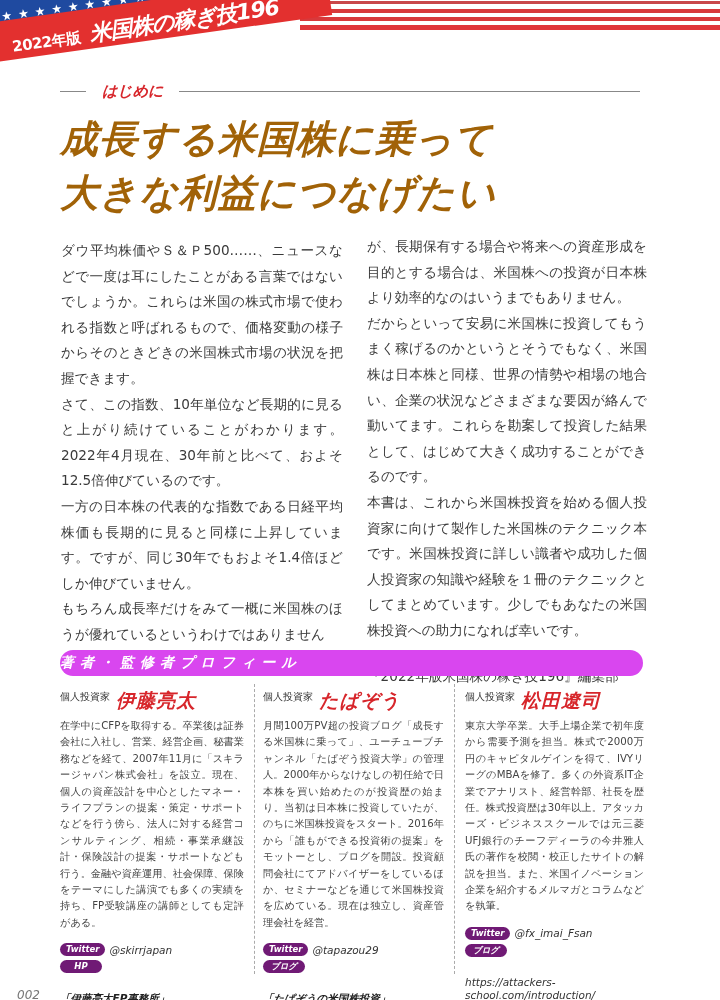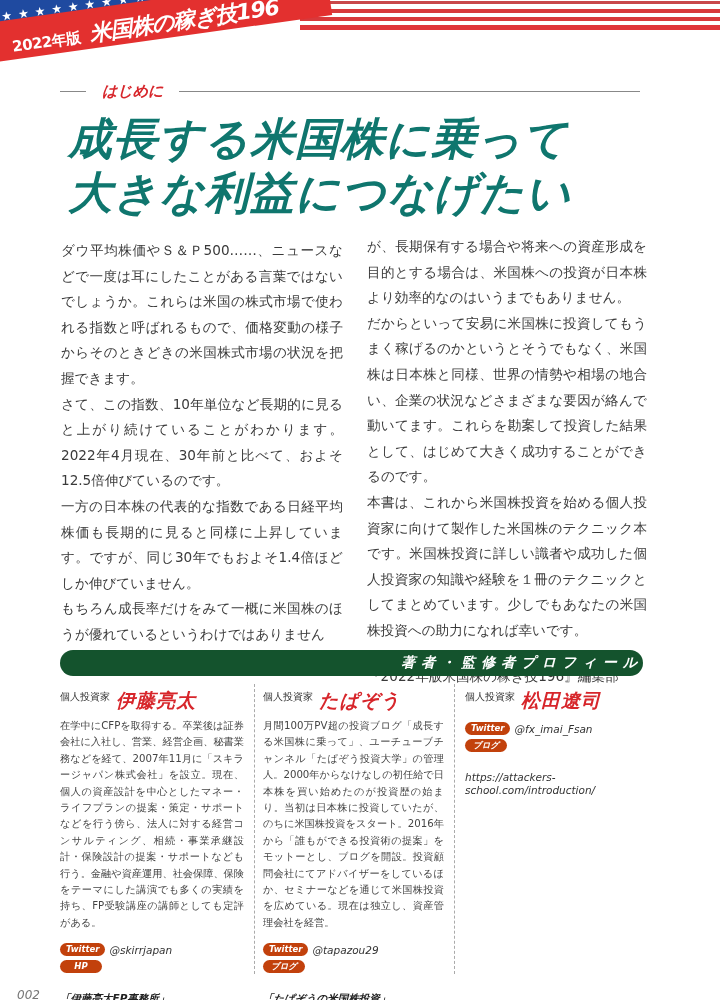--- a/index.html
+++ b/index.html
@@ -21,46 +21,46 @@
   .banner-text { position: absolute; left: 10px; top: 30px; transform: rotate(-8deg); transform-origin: left top; color: #fff; white-space: nowrap; font-family: "DejaVu Sans", sans-serif; font-weight: bold; }
   .banner-year { font-size: 15px; letter-spacing: -0.5px; }
   .banner-title { font-size: 22px; font-style: italic; letter-spacing: -1px; margin-left: 4px; }
 
   
   .intro-label-row { position: absolute; left: 60px; top: 84px; width: 580px; height: 14px; display: flex; align-items: center; gap: 8px; }
   .rule { height: 1px; background: #888; }
   .rule.short { width: 26px; }
   .rule.long { flex: 1; }
   .intro-label { color: #d7262b; font-weight: bold; font-style: italic; font-size: 15px; margin: 0 8px; }
-  .main-title { position: absolute; left: 60px; top: 112px; width: 620px; font-family: "DejaVu Sans", sans-serif; font-weight: bold; font-style: italic; font-size: 44px; line-height: 54px; color: #0f766e; letter-spacing: 1px; margin-left: 8px; }
+  .main-title { position: absolute; left: 60px; top: 112px; width: 620px; font-family: "DejaVu Sans", sans-serif; font-weight: bold; font-style: italic; font-size: 38px; line-height: 54px; color: #a16207; letter-spacing: 1px; }
 
   
   .col { position: absolute; top: 238px; font-size: 13.6px; line-height: 25.6px; color: #3a3a3a; text-align: justify; }
   .col.left { left: 61px; width: 282px; }
   .col.right { left: 367px; width: 280px; top: 234px; }
   .section-heading { color: #d7262b; font-weight: bold; font-style: italic; font-size: 16.5px; line-height: 22px; margin-bottom: 12px; }
   .para { display: block; }
   .signature { margin-top: 20px; }
 
   
-  .profile-band { position: absolute; left: 60px; top: 650px; width: 583px; height: 26px; background: #14532d; border-radius: 13px; display: flex; align-items: center; justify-content: flex-end; }
+  .profile-band { position: absolute; left: 60px; top: 650px; width: 583px; height: 26px; background: #d946ef; border-radius: 13px; display: flex; align-items: center; justify-content: flex-start; }
   .profile-band-label { color: #fff; font-weight: bold; font-style: italic; font-size: 14px; letter-spacing: 6px; }
 
   .profiles { position: absolute; left: 60px; top: 684px; width: 600px; height: 290px; display: flex; }
   .profile { position: relative; padding-right: 10px; }
   .profile.p1 { width: 194px; }
   .profile.p2 { width: 200px; padding-left: 8px; border-left: 1px dashed #aaa; }
   .profile.p3 { width: 200px; padding-left: 10px; border-left: 1px dashed #aaa; }
   .name-row { display: flex; align-items: center; height: 26px; }
   .role { font-size: 10px; color: #333; margin-right: 6px; }
   .pname { color: #d7262b; font-weight: bold; font-style: italic; font-size: 19px; letter-spacing: 1px; margin-top: 8px; }
   .bio { font-size: 10.2px; line-height: 16.4px; color: #444; margin-top: 8px; text-align: justify; }
   .links { margin-top: 12px; font-size: 10.5px; font-style: italic; color: #333; }
   .link-row { display: flex; align-items: center; margin-bottom: 4px; }
-  .pill { display: inline-block; background: #c2410c; color: #fff; border-radius: 7px; font-size: 8.5px; font-weight: bold; font-style: italic; padding: 0 6px; height: 13px; line-height: 13px; min-width: 40px; text-align: center; margin-right: 4px; }
+  .pill { display: inline-block; background: #701a75; color: #fff; border-radius: 7px; font-size: 8.5px; font-weight: bold; font-style: italic; padding: 0 6px; height: 13px; line-height: 13px; min-width: 40px; text-align: center; margin-right: 4px; }
   .pill.solo { display: block; width: 42px; margin-bottom: 19px; }
   .site-title { display: block; font-weight: bold; font-size: 10.5px; color: #222; line-height: 13px; }
   .url { display: block; font-size: 10.5px; line-height: 13px; color: #333; }
 
   .page-number { position: absolute; left: 17px; top: 988px; font-size: 12px; font-style: italic; color: #777; }
 </style>
 </head>
 <body>
 
 <div class="banner">
@@ -155,20 +155,21 @@
       <span class="site-title">「たぱぞうの米国株投資」</span>
       <span class="url">https://www.americakabu.com/</span>
     </div>
   </div>
 
   <div class="profile p3">
     <div class="name-row">
       <span class="role">個人投資家</span>
       <span class="pname">松田遼司</span>
     </div>
+    <p class="bio">東京大学卒業。大手上場企業で初年度から需要予測を担当。株式で2000万円のキャピタルゲインを得て、IVYリーグのMBAを修了。多くの外資系IT企業でアナリスト、経営幹部、社長を歴任。株式投資歴は30年以上。アタッカーズ・ビジネススクールでは元三菱UFJ銀行のチーフディーラの今井雅人氏の著作を校閲・校正したサイトの解説を担当。また、米国イノベーション企業を紹介するメルマガとコラムなどを執筆。</p>
     <div class="links">
       <div class="link-row">
         <span class="pill">Twitter</span>
         <span>@fx_imai_Fsan</span>
       </div>
       <span class="pill solo">ブログ</span>
       <span class="url">https://attackers-school.com/introduction/</span>
     </div>
   </div>
 </div>

